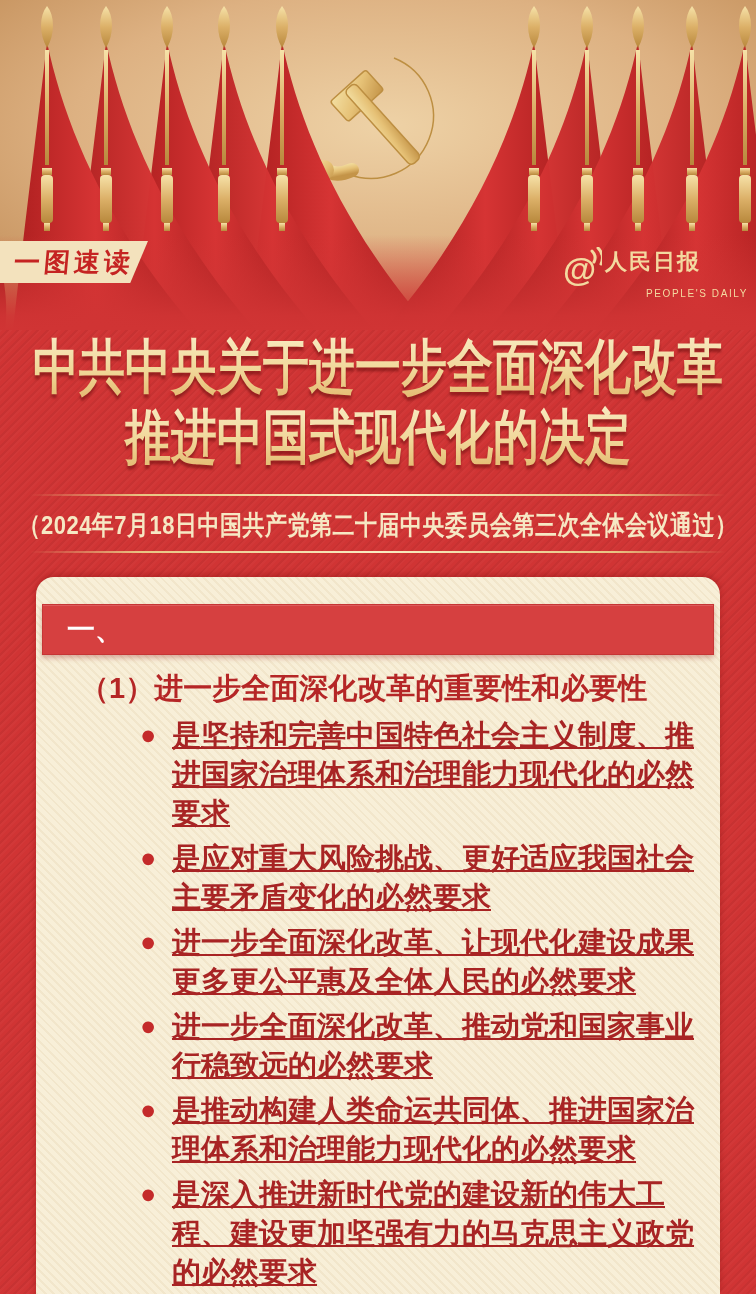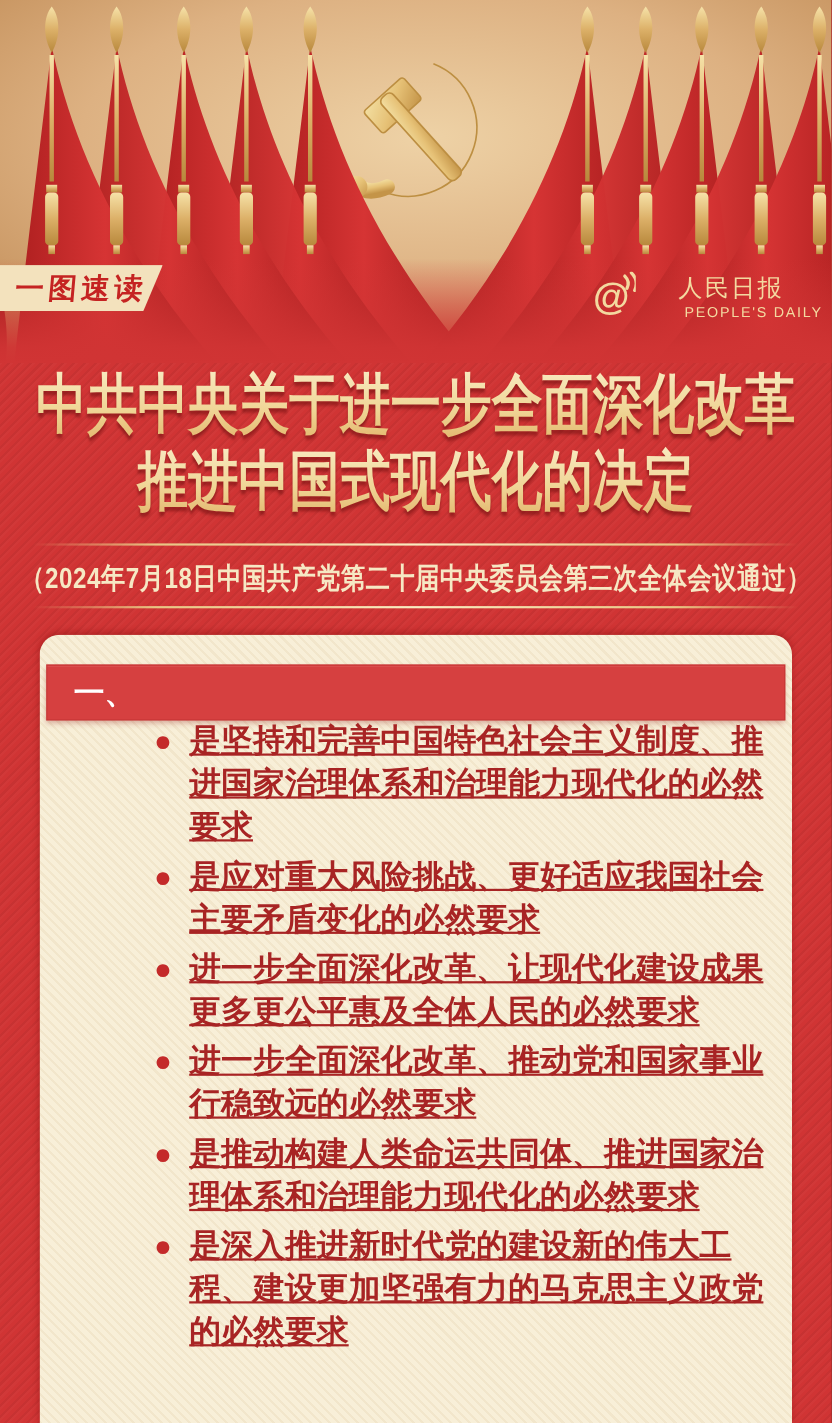--- a/index.html
+++ b/index.html
@@ -23,22 +23,22 @@
   .tag-text{
     font-family:"DejaVu Serif","Liberation Serif",serif;
     font-weight:bold;font-size:26px;color:#c52322;
     padding-left:14px;letter-spacing:4px;transform:skewX(-5deg);
     white-space:nowrap;
   }
   
   .logo{position:absolute;top:247px;right:8px;display:flex;align-items:flex-start;color:#f3d9a0;}
   .logo-icon{width:40px;height:42px;margin-right:3px;}
   .logo-stack{display:flex;flex-direction:column;line-height:1;margin-top:4px;}
-  .logo-cn{font-weight:normal;font-size:22px;letter-spacing:2px;white-space:nowrap;text-align:center;}
-  .logo-en{font-size:13px;letter-spacing:1.6px;margin-top:4px;white-space:nowrap;padding-left:41px;}
+  .logo-cn{font-weight:bold;font-size:22px;letter-spacing:2px;white-space:nowrap;}
+  .logo-en{font-size:10px;letter-spacing:1.6px;margin-top:16px;white-space:nowrap;padding-left:41px;}
   
   .title{
     position:absolute;left:0;width:756px;text-align:center;
     font-family:"DejaVu Serif","Liberation Serif",serif;font-weight:bold;
     font-size:46px;letter-spacing:0px;white-space:nowrap;
     background:linear-gradient(180deg,#f8e9c0 10%,#f0d697 55%,#e2b46a 95%);
     -webkit-background-clip:text;background-clip:text;color:transparent;
     transform:scaleY(1.28);transform-origin:top center;
     filter:drop-shadow(0 3px 1px rgba(110,15,15,.55));
   }
@@ -273,20 +273,21 @@
   <div class="hairline hl-top"></div>
   <div class="subtitle">（2024年7月18日中国共产党第二十届中央委员会第三次全体会议通过）</div>
   <div class="hairline hl-bottom"></div>
 
   <div class="card">
 
     <div class="banner">
       <span class="banner-marker">一、</span>
     </div>
 
+    <div class="subheading">（1）进一步全面深化改革的重要性和必要性</div>
 
     <div class="bullets">
       <div class="bullet-item">
         <span class="bullet-dot">●</span>
         <div class="bullet-text">是坚持和完善中国特色社会主义制度、推进国家治理体系和治理能力现代化的必然要求</div>
       </div>
       <div class="bullet-item">
         <span class="bullet-dot">●</span>
         <div class="bullet-text">是应对重大风险挑战、更好适应我国社会主要矛盾变化的必然要求</div>
       </div>

